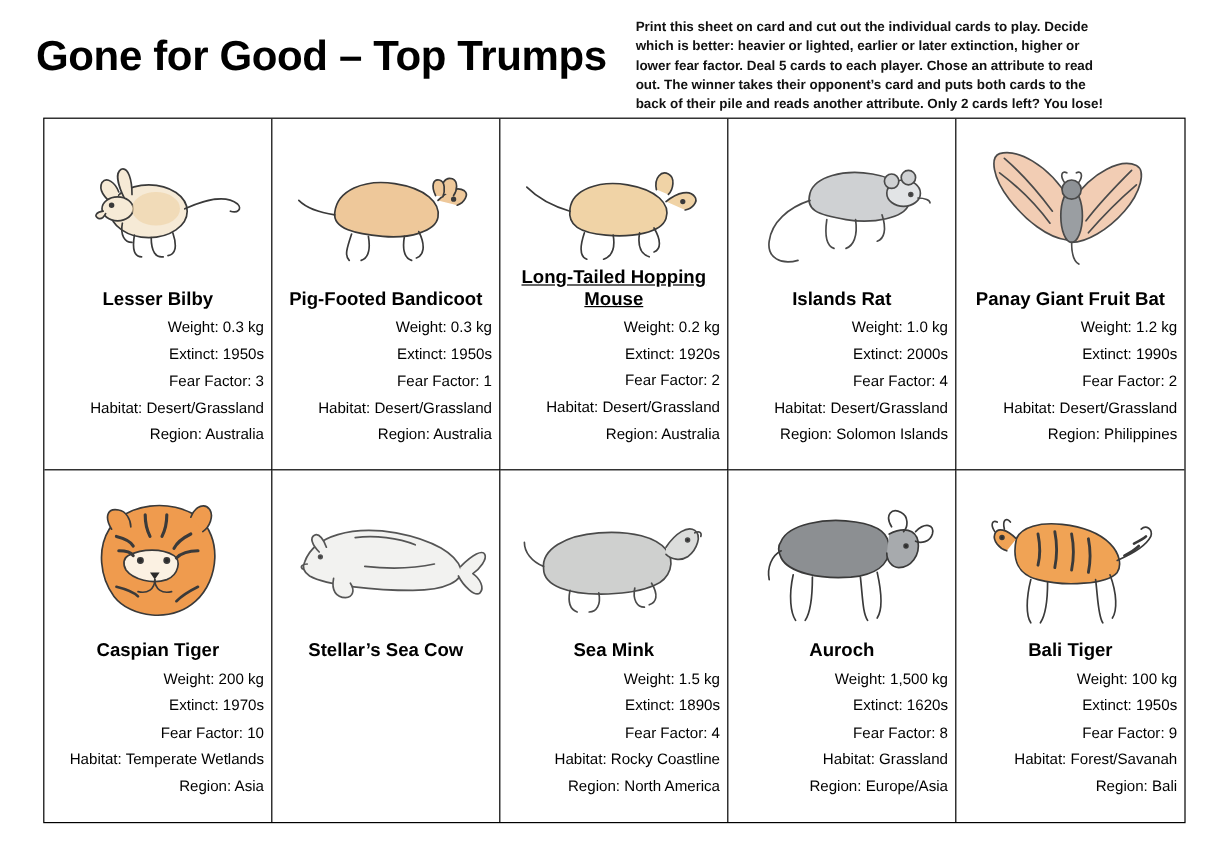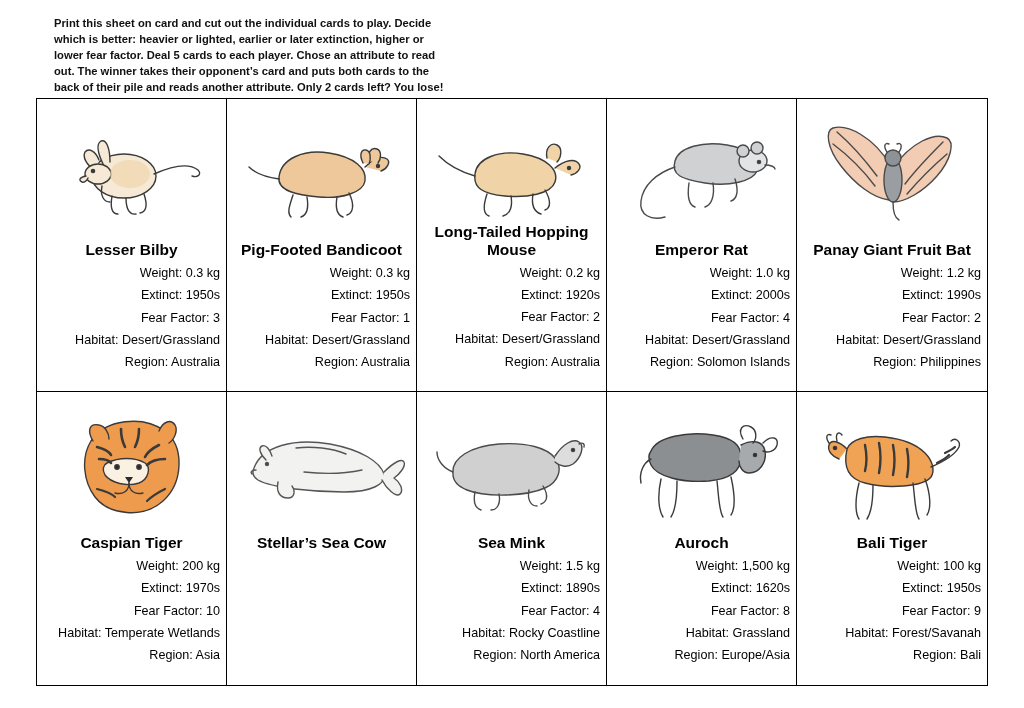--- a/index.html
+++ b/index.html
@@ -87,21 +87,21 @@
   .art svg { display: block; }
 
   .card-name {
     font-size: 15.5px;
     font-weight: bold;
     text-align: center;
     line-height: 1.15;
     margin-top: 2px;
     margin-bottom: 4px;
   }
-  .card-name.two-line { margin-top: -16px; }
+  .card-name.two-line { margin-top: -16px; text-decoration: underline; }
 
   .stat {
     font-size: 12.6px;
     text-align: center;
     line-height: 1.2;
     margin: 3.5px 0;
   }
   .stats {
     display: flex;
     flex-direction: column;
@@ -110,20 +110,21 @@
     width: 100%;
     flex: 1;
   }
 </style>
 </head>
 <body>
 
 <div class="sheet">
 
   <div class="header">
+    <div class="title">Gone for Good – Top Trumps</div>
     <div class="instructions">Print this sheet on card and cut out the individual cards to play. Decide which is better:  heavier or lighted, earlier or later extinction, higher or lower fear factor. Deal 5 cards to each player. Chose an attribute to read out. The winner takes their opponent’s card and puts both cards to the back of their pile and reads another attribute. Only 2 cards left? You lose!</div>
   </div>
 
   <div class="grid">
 
     <div class="card">
       <div class="art">
         <svg width="160" height="120" viewBox="0 0 160 120">
           <g fill="none" stroke="#3a3a3a" stroke-width="1.4" stroke-linecap="round" stroke-linejoin="round">
             <ellipse cx="72" cy="62" rx="32" ry="22" fill="#f6ead6"></ellipse>
@@ -214,21 +215,21 @@
             <circle cx="140" cy="31" r="6" fill="#cfd1d3"></circle>
             <circle cx="142" cy="45" r="1.6" fill="#3a3a3a"></circle>
             <path d="M148 48 C154 48 158 50 158 52"></path>
             <path d="M58 50 C40 56 26 68 24 84 C22 98 34 104 48 100"></path>
             <path d="M72 66 C70 80 72 88 78 90"></path>
             <path d="M96 66 C98 80 94 88 88 90"></path>
             <path d="M118 62 C122 74 120 82 114 84"></path>
           </g>
         </svg>
       </div>
-      <div class="card-name">Emperor Rat</div>
+      <div class="card-name">Islands Rat</div>
       <div class="stats">
         <div class="stat">Weight: 1.0 kg</div>
         <div class="stat">Extinct: 2000s</div>
         <div class="stat">Fear Factor: 4</div>
         <div class="stat">Habitat: Desert/Grassland</div>
         <div class="stat">Region: Solomon Islands</div>
       </div>
     </div>
 
     <div class="card">

